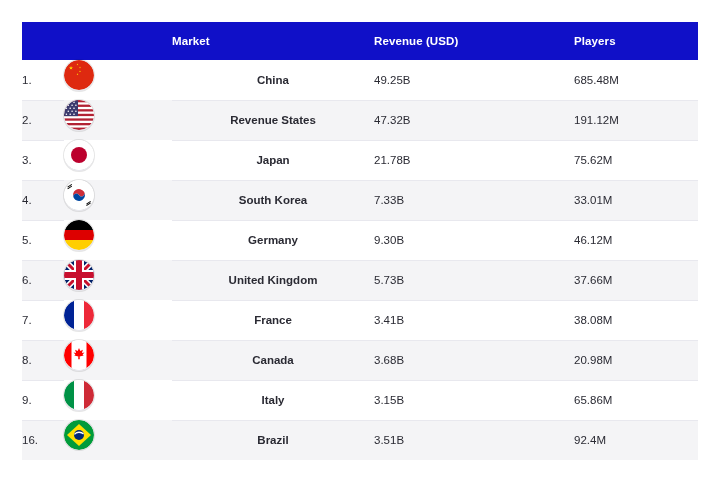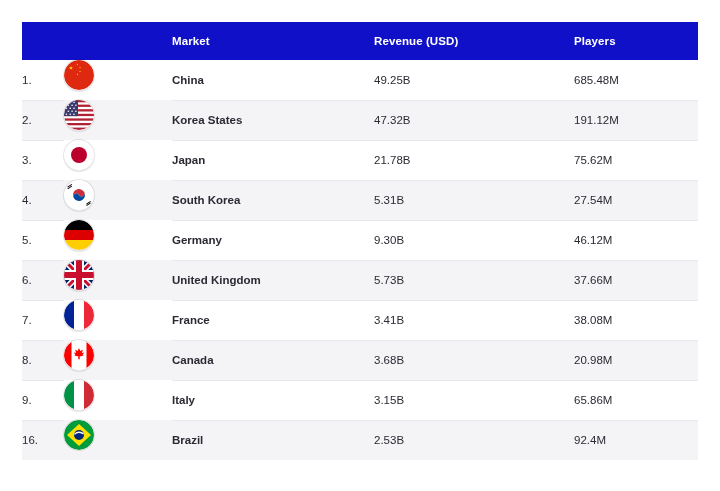--- a/index.html
+++ b/index.html
@@ -68,20 +68,21 @@
     color: #3a3a44;
     font-size: 11.5px;
   }
   td.flag {
     padding-left: 0px;
   }
   td.market {
     font-weight: bold;
     color: #1d1d26;
     font-size: 11.5px;
+    text-align: center;
   }
   td.rev, td.players {
     color: #3a3a44;
     padding-left: 2px;
   }
   td.rev { padding-left: 2px; }
 
   .flag {
     width: 30px;
     height: 30px;
@@ -165,21 +166,21 @@
         <circle cx="4.3" cy="11.2" r="0.8"></circle>
                   <circle cx="8.1" cy="11.2" r="0.8"></circle>
                   <circle cx="11.9" cy="11.2" r="0.8"></circle>
         <circle cx="2.4" cy="14.2" r="0.8"></circle>
                   <circle cx="6.2" cy="14.2" r="0.8"></circle>
                   <circle cx="10" cy="14.2" r="0.8"></circle>
       </g>
     </svg>
             </span>
           </td>
-          <td class="market">Korea States</td>
+          <td class="market">Revenue States</td>
           <td class="rev">47.32B</td>
           <td class="players">191.12M</td>
         </tr>
         <tr class="odd">
           <td class="rank">3.</td>
           <td class="flag">
             <span class="flag">
               <svg width="30" height="30" viewBox="0 0 30 30">
       <rect width="30" height="30" fill="#ffffff"></rect>
       <circle cx="15" cy="15" r="8" fill="#bc002d"></circle>
@@ -203,22 +204,22 @@
       <g fill="#000000">
         <rect x="3.2" y="5.4" width="5" height="0.9" transform="rotate(-33 5.7 5.8)"></rect>
         <rect x="3.2" y="7.0" width="5" height="0.9" transform="rotate(-33 5.7 7.4)"></rect>
         <rect x="22.0" y="22.3" width="5" height="0.9" transform="rotate(-33 24.5 22.7)"></rect>
         <rect x="22.0" y="23.9" width="5" height="0.9" transform="rotate(-33 24.5 24.3)"></rect>
       </g>
     </svg>
             </span>
           </td>
           <td class="market">South Korea</td>
-          <td class="rev">5.31B</td>
-          <td class="players">27.54M</td>
+          <td class="rev">7.33B</td>
+          <td class="players">33.01M</td>
         </tr>
         <tr class="odd">
           <td class="rank">5.</td>
           <td class="flag">
             <span class="flag">
               <svg width="30" height="30" viewBox="0 0 30 30">
       <rect width="30" height="10" y="0" fill="#000000"></rect>
       <rect width="30" height="10" y="10" fill="#dd0000"></rect>
       <rect width="30" height="10" y="20" fill="#ffce00"></rect>
     </svg>
@@ -297,18 +298,18 @@
             <span class="flag">
               <svg width="30" height="30" viewBox="0 0 30 30">
       <rect width="30" height="30" fill="#009b3a"></rect>
       <polygon points="15,4 27,15 15,26 3,15" fill="#fedf00"></polygon>
       <circle cx="15" cy="15" r="5" fill="#002776"></circle>
       <path d="M10.3 13.6 A7 7 0 0 1 19.8 13.2 L19.3 14.6 A6 6 0 0 0 10.6 14.9 Z" fill="#ffffff"></path>
     </svg>
             </span>
           </td>
           <td class="market">Brazil</td>
-          <td class="rev">2.53B</td>
+          <td class="rev">3.51B</td>
           <td class="players">92.4M</td>
         </tr>
       </tbody>
   </table>
 </div>
 
 </body></html>

